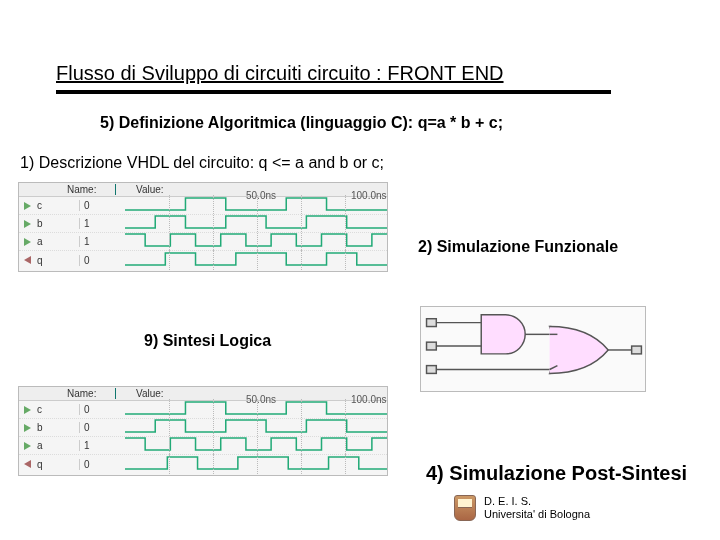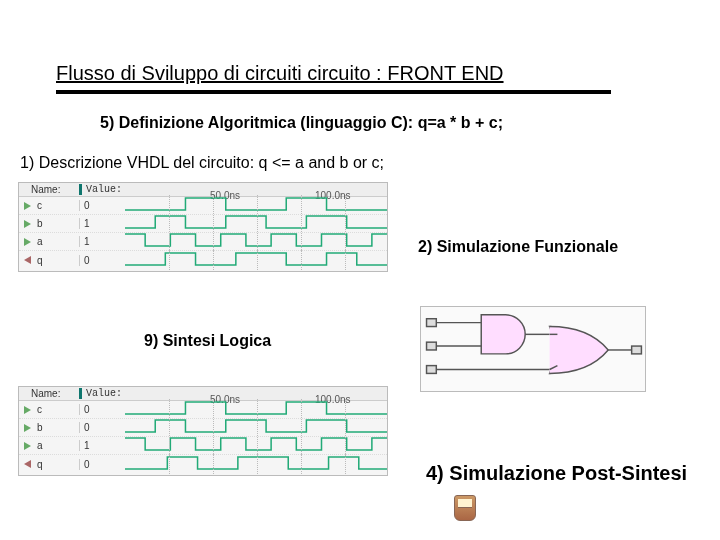--- a/index.html
+++ b/index.html
@@ -45,22 +45,22 @@
   .wave1 { left:18px; top:182px; width:370px; height:90px; }
   .wave2 { left:18px; top:386px; width:370px; height:90px; }
 
   .wave .hdr {
     display:flex;
     height:14px;
     border-bottom:1px solid #ccc;
     align-items:center;
     background:#eee;
   }
-  .wave .hdr-name { width:60px; padding-left:12px; }
-  .wave .hdr-val  { width:46px; padding-left:4px; border-left:3px solid #0f766e;font-family:Liberation Mono, monospace;}
+  .wave .hdr-name { width:60px; padding-left:12px;margin-left:36px; }
+  .wave .hdr-val  { width:46px; padding-left:20px; border-left:1px solid #0f766e;}
   .wave .hdr-time { flex:1; position:relative; }
   .tick { position:absolute; top:0; font-size:10px; color:#555; }
   .tick1 { left:85px; }
   .tick2 { left:190px; }
 
   .wave .row {
     display:flex;
     height:18px;
     border-bottom:1px dotted #dcdcdc;
     align-items:center;
@@ -275,13 +275,17 @@
       <div class="grid-dot" style="left:44px"></div><div class="grid-dot" style="left:88px"></div><div class="grid-dot" style="left:132px"></div><div class="grid-dot" style="left:176px"></div><div class="grid-dot" style="left:220px"></div>
       <svg class="sig" viewBox="0 0 260 18" preserveAspectRatio="none">
           <polyline points="0,15 42,15 42,3 72,3 72,15 112,15 112,3 162,3 162,15 202,15 202,3 232,3 232,15 260,15"></polyline>
         </svg>
     </div>
   </div>
 </div>
 
 <div class="footer">
   <div class="crest"></div>
+  <div class="footer-text">
+    <div>D. E. I. S.</div>
+    <div>Universita' di Bologna</div>
+  </div>
 </div>
 
 </body></html>

